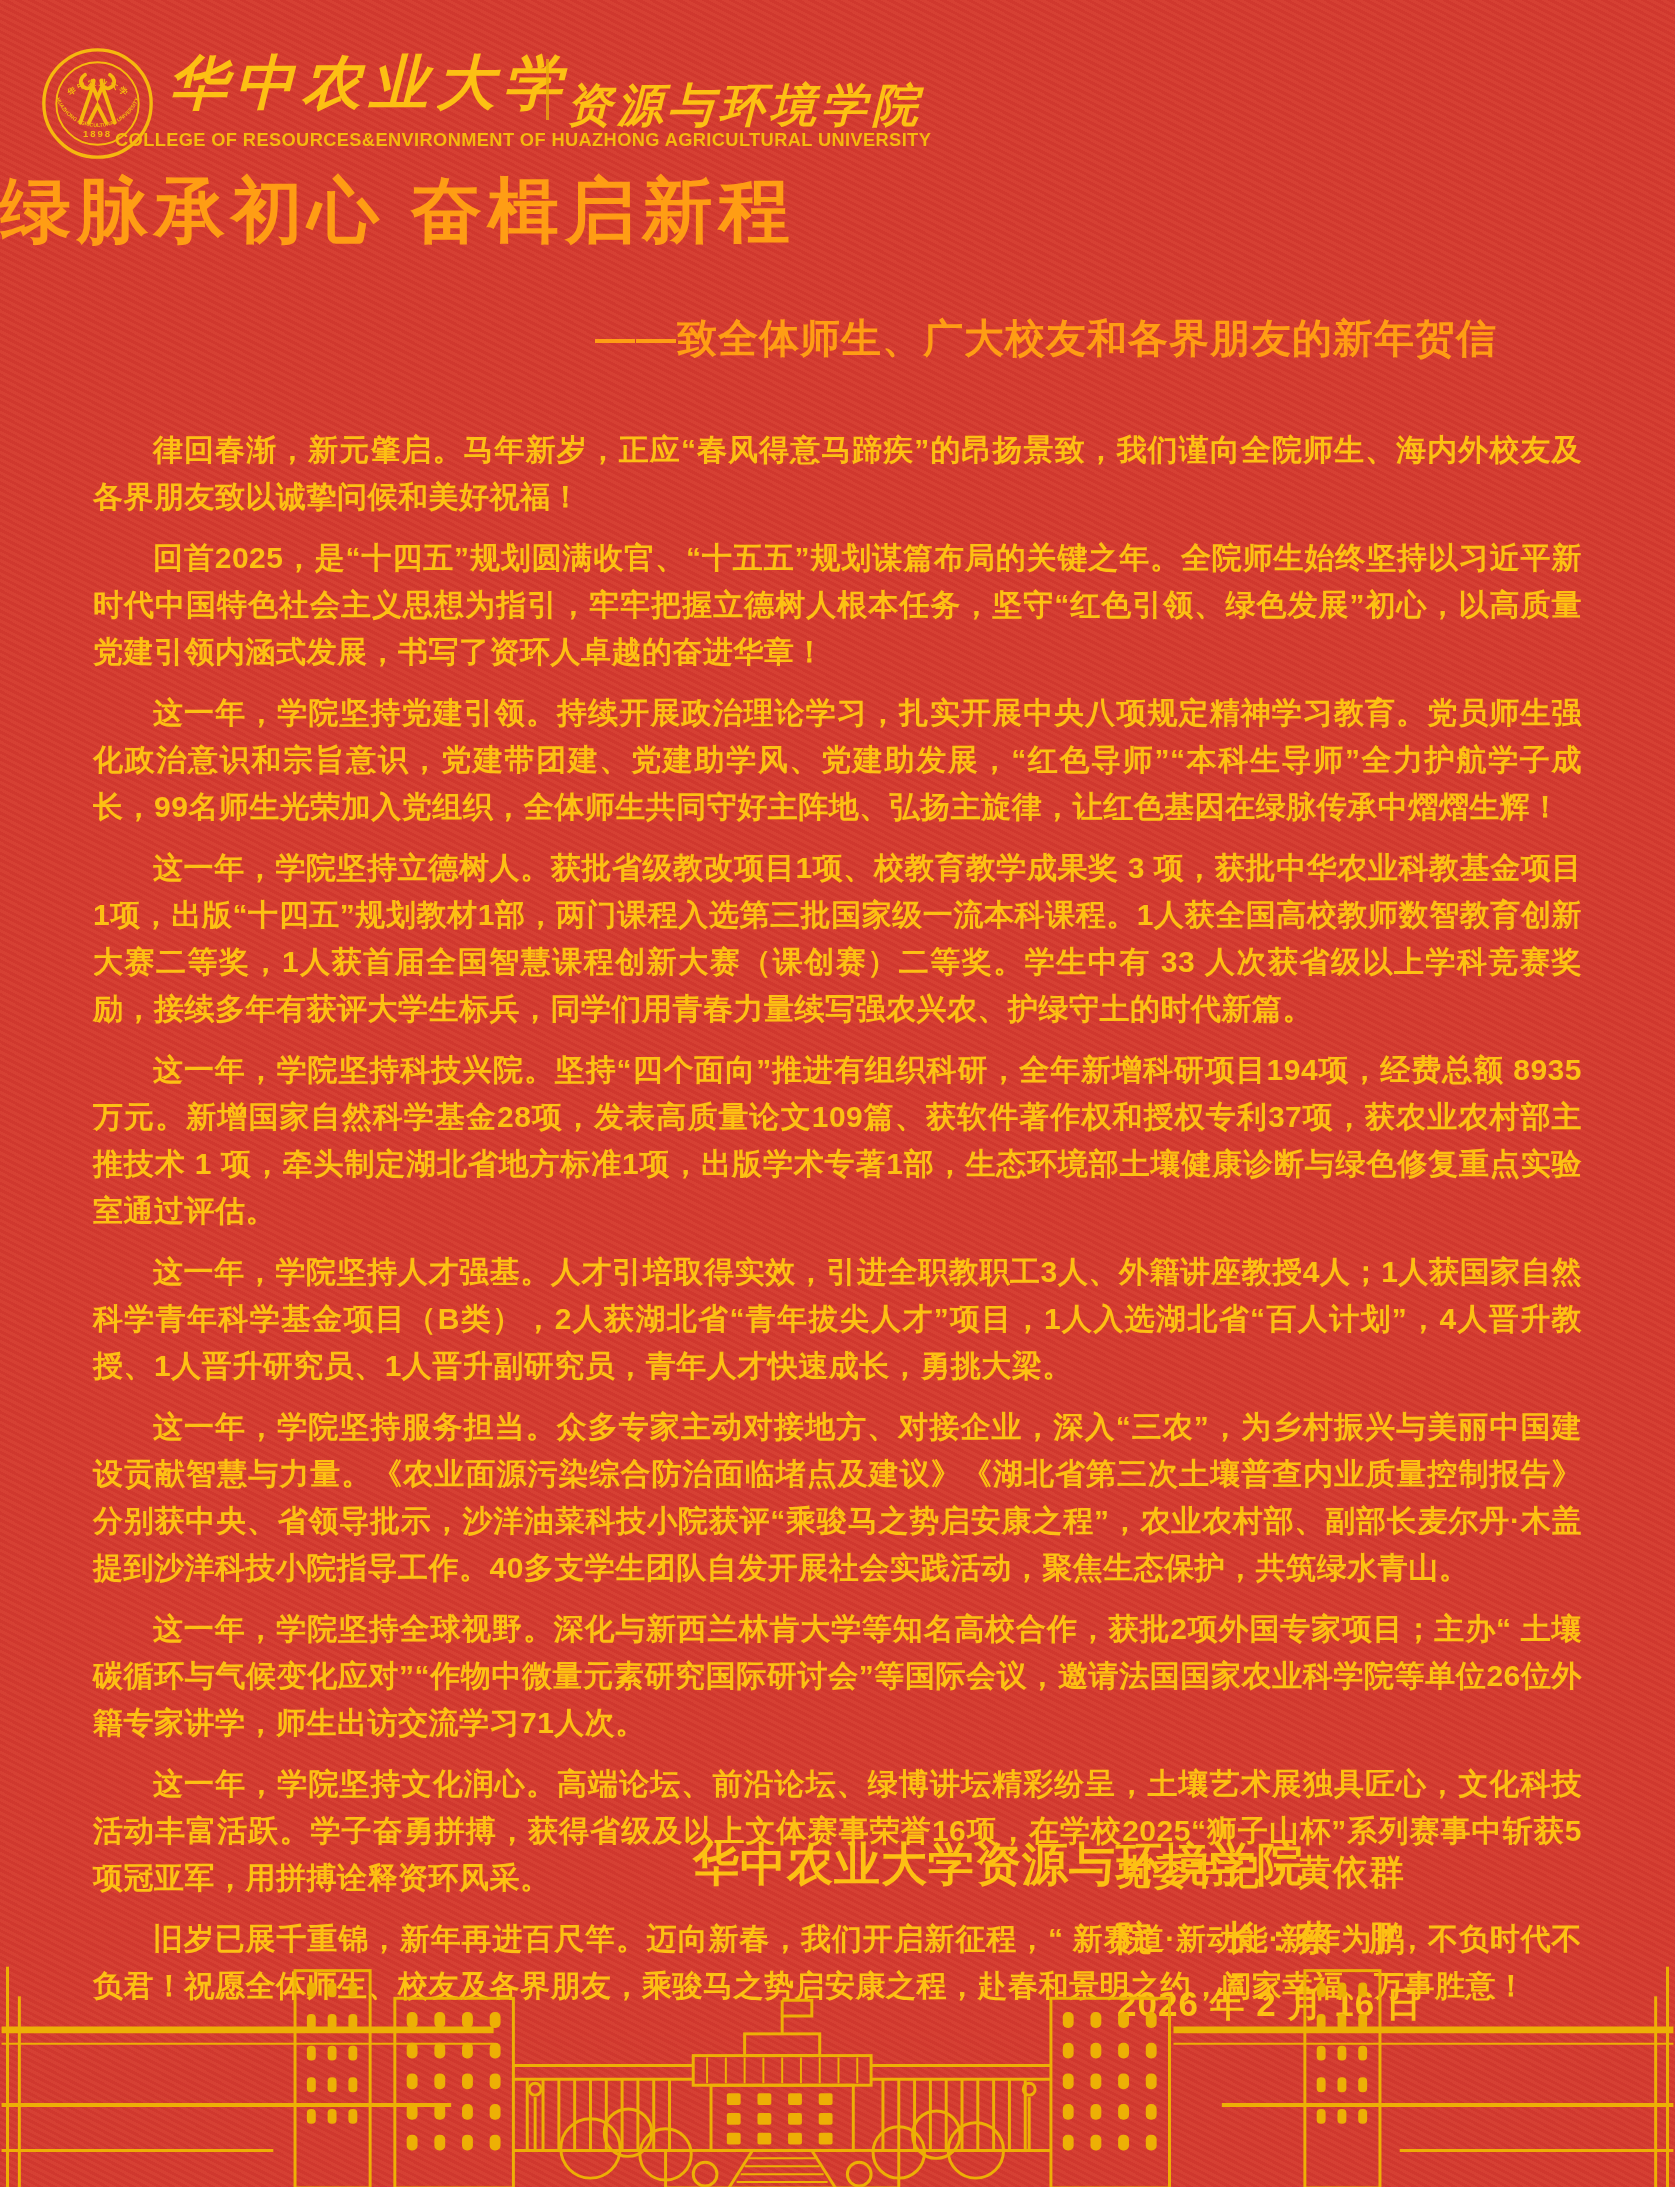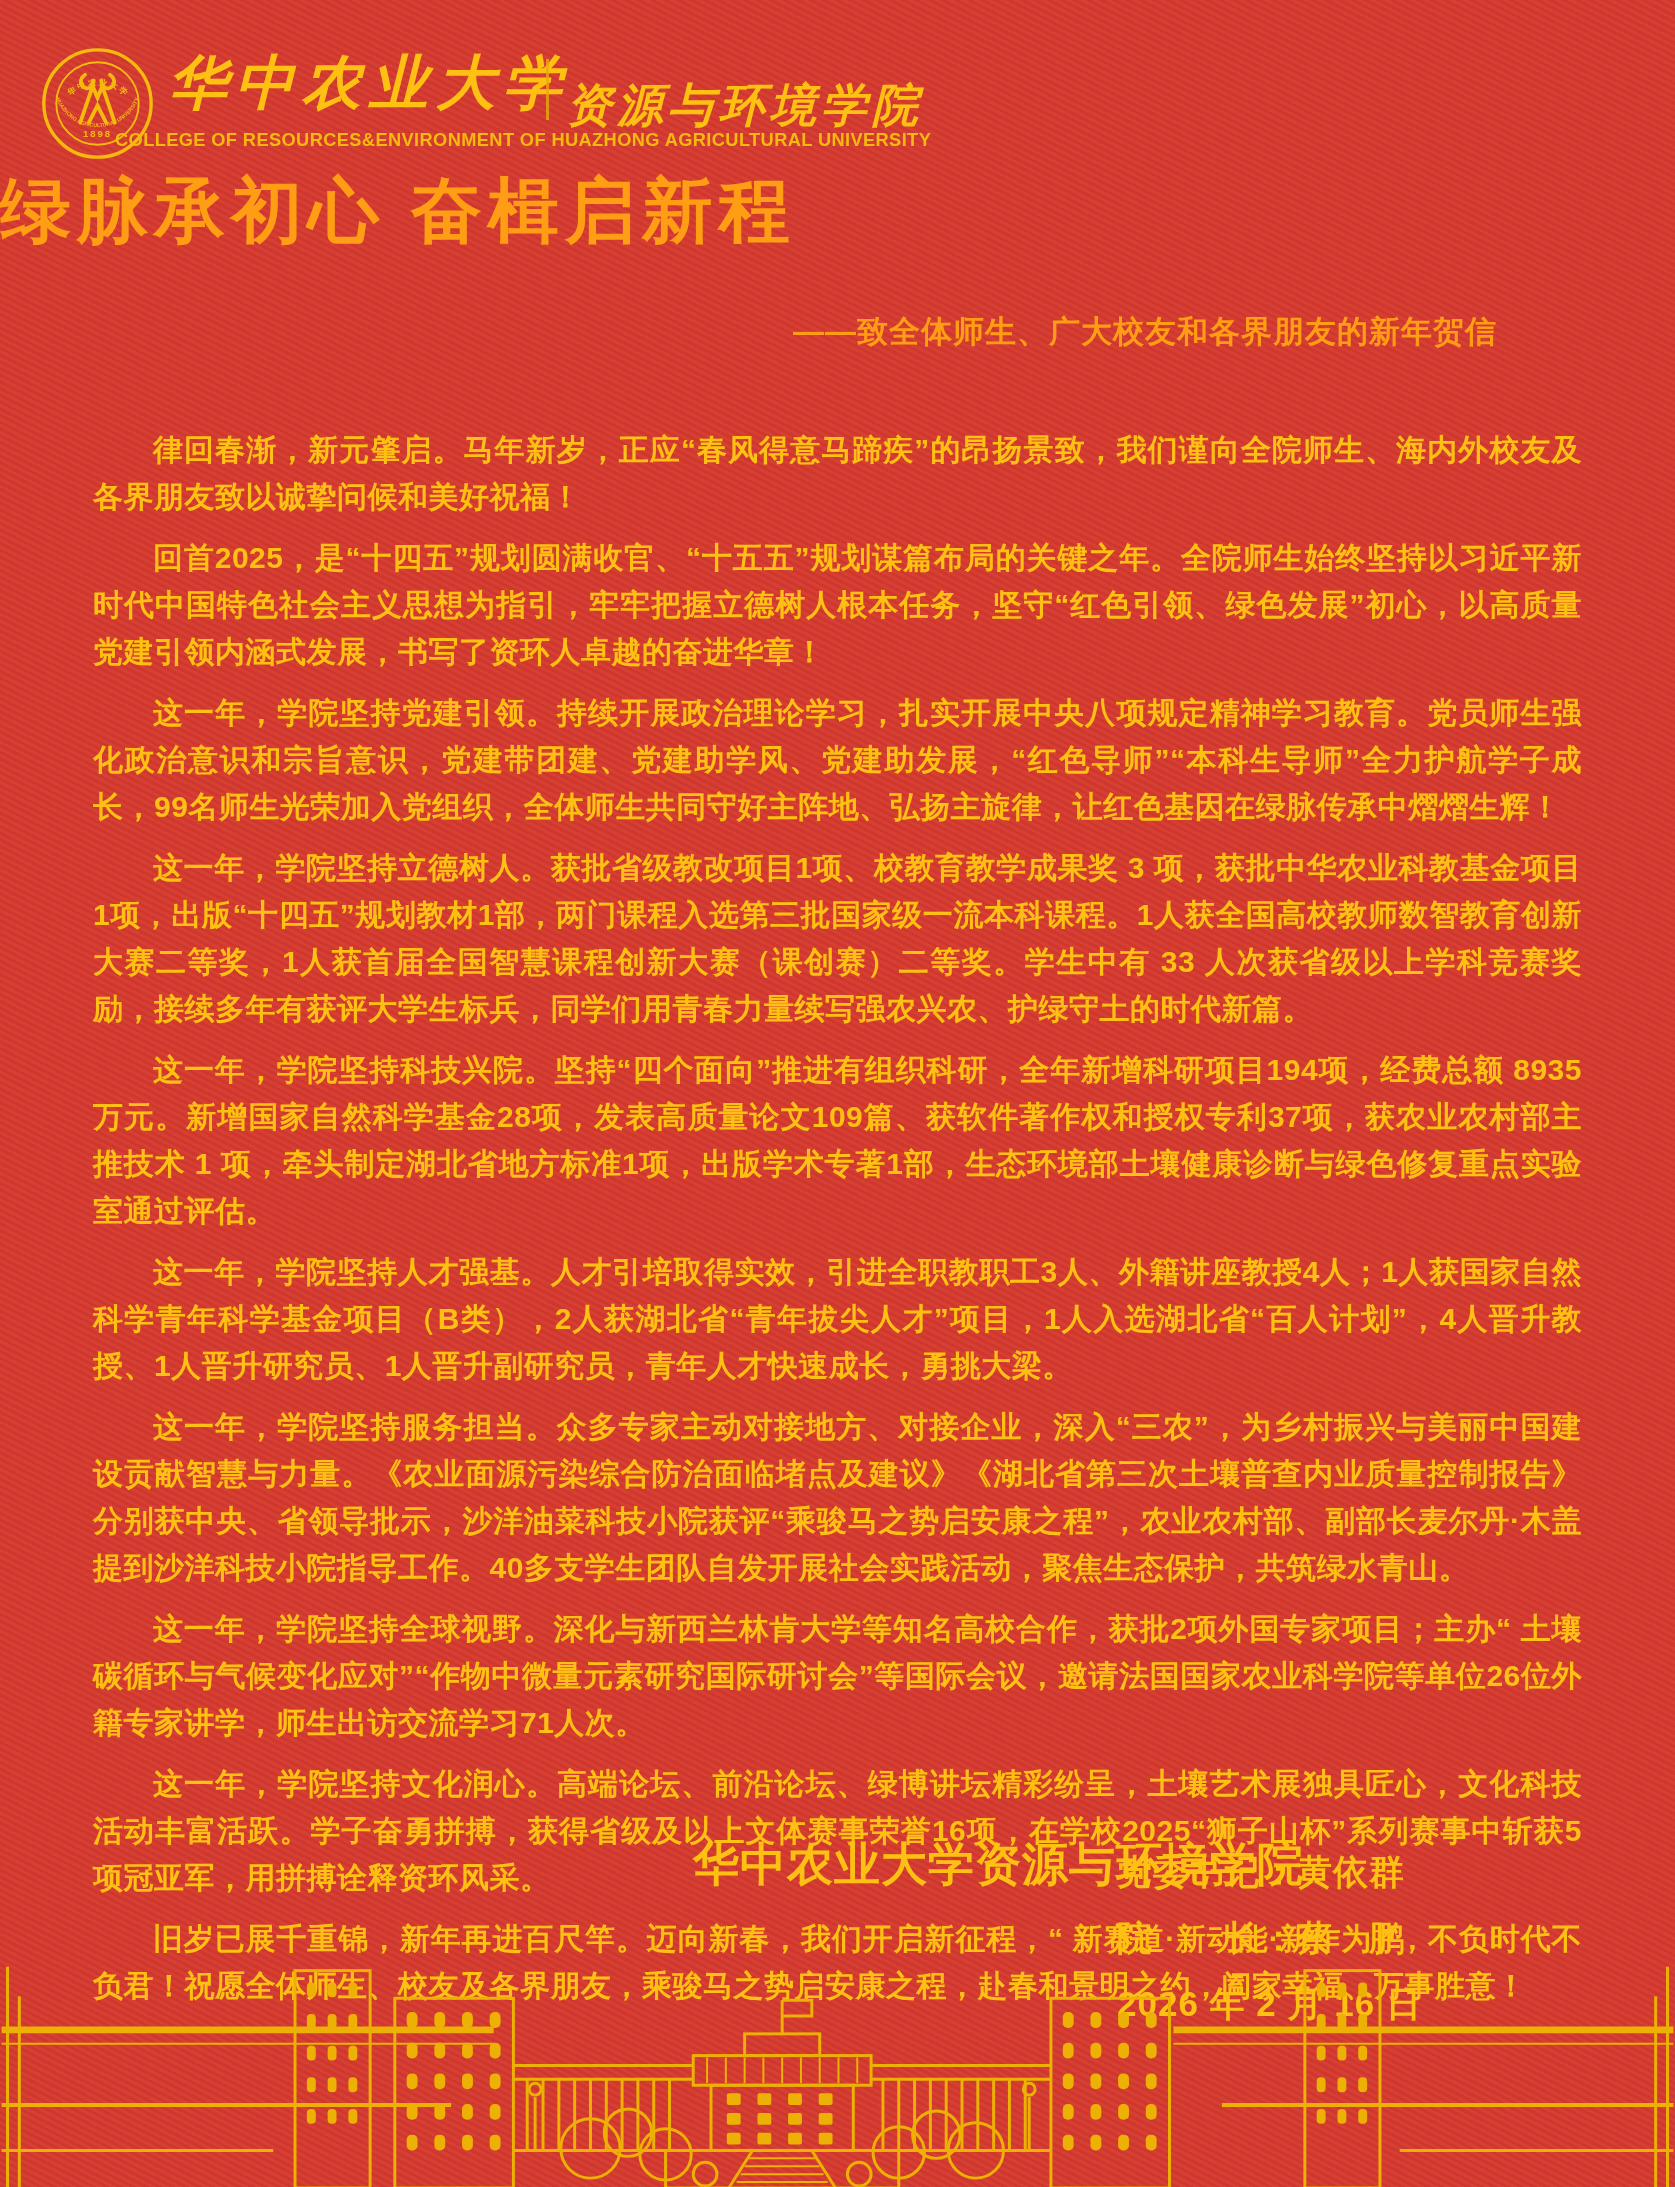--- a/index.html
+++ b/index.html
@@ -37,21 +37,21 @@
     transform:scaleX(.96);transform-origin:left;
   }
   
   .main-title{
     position:absolute;left:0;right:0;top:164px;
     text-align:left;
     font-size:71px;font-weight:900;color:#ff9d14;letter-spacing:6px;
   }
   .sub-title{
     position:absolute;right:178px;top:311px;
-    font-size:31px;font-weight:900;color:#ff9d14;letter-spacing:1px;
+    font-size:40px;font-weight:900;color:#ff9d14;letter-spacing:1px;
   }
   
   .letter{position:absolute;left:79px;right:79px;top:412px;}
   .letter p{
     margin:14px;
     font-size:30px;font-weight:bold;color:#fdc013;
     line-height:47px;
     text-align:justify;
     text-indent:2em;
     letter-spacing:0.5px;

